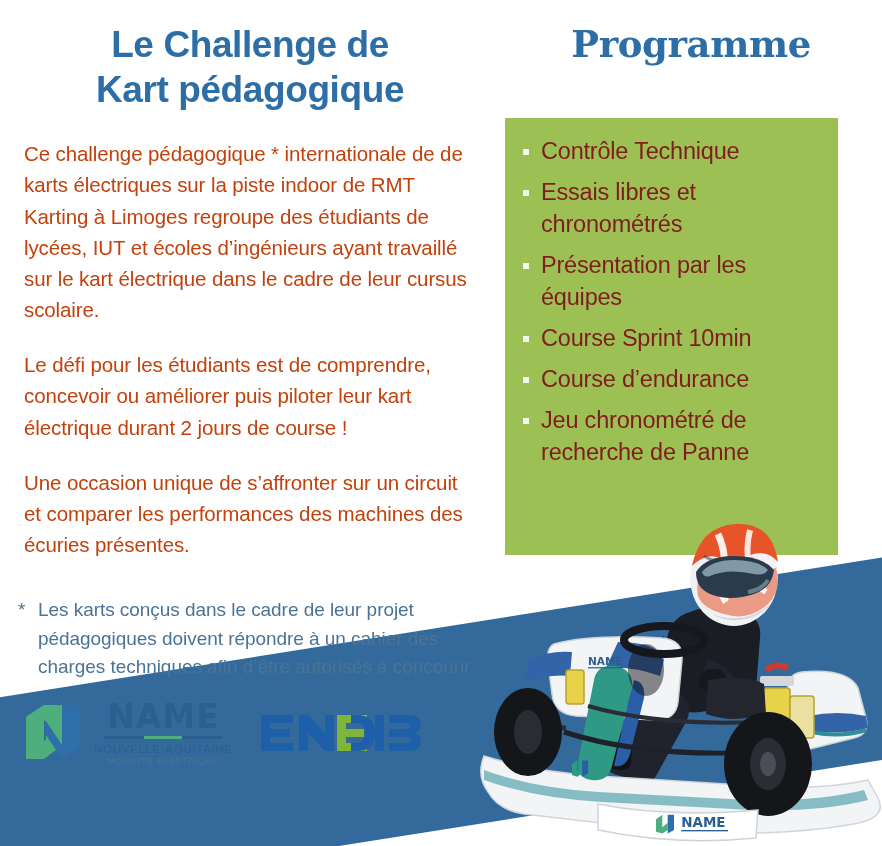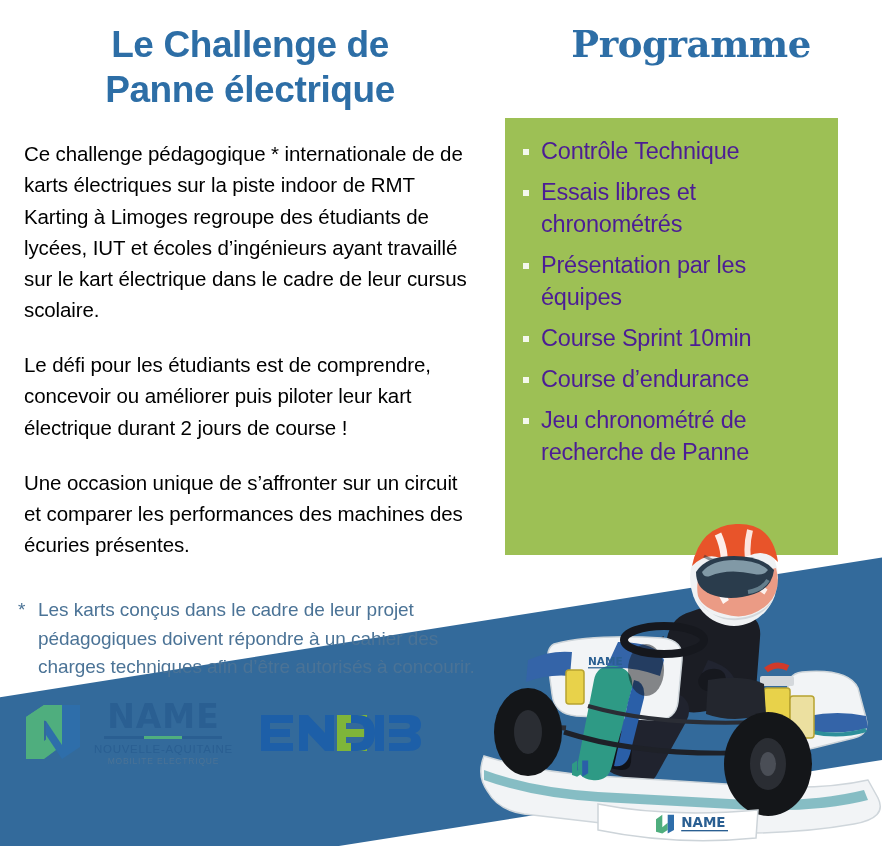--- a/index.html
+++ b/index.html
@@ -50,21 +50,21 @@
     letter-spacing: -0.4px;
     color: #2d6ea6;
   }
   .body-block {
     padding: 26px 22px 0 24px;
   }
   .para {
     margin: 0 0 24px 0;
     font-size: 20.5px;
     line-height: 1.52;
-    color: #000000;
+    color: #c2410c;
     letter-spacing: -0.1px;
   }
   .para:last-child { margin-bottom: 8px; }
 
   .footnote {
     display: flex;
     padding: 28px 22px 0 18px;
     color: #4b7396;
   }
   .footnote-star {
@@ -157,21 +157,21 @@
   }
   .prog-list {
     list-style: none;
     margin: 0;
     padding: 18px 12px 0 14px;
   }
   .prog-list li {
     position: relative;
     padding-left: 22px;
     margin-bottom: 9px;
-    color: #4c1d95;
+    color: #7f1d1d;
     font-size: 23.5px;
     line-height: 1.36;
     letter-spacing: -0.2px;
   }
   .prog-list li .bullet {
     position: absolute;
     left: 4px;
     top: 13px;
     width: 6px;
     height: 6px;
@@ -192,21 +192,21 @@
 <body>
 
 <div id="poster">
 
   <div class="blue-band"></div>
 
   <div class="left-col">
 
     <h1 class="main-title">
       <span>Le Challenge de</span><br>
-      <span>Panne électrique</span>
+      <span>Kart pédagogique</span>
     </h1>
 
     <div class="body-block">
       <p class="para">Ce challenge pédagogique * internationale de de karts électriques sur la piste indoor de RMT Karting à Limoges regroupe des étudiants de lycées, IUT et écoles d’ingénieurs ayant travaillé sur le kart électrique dans le cadre de leur cursus scolaire.</p>
       <p class="para">Le défi pour les étudiants est de comprendre, concevoir ou améliorer puis piloter leur kart électrique durant 2 jours de course !</p>
       <p class="para">Une occasion unique de s’affronter sur un circuit et comparer les performances des machines des écuries présentes.</p>
     </div>
 
     <div class="footnote">
       <span class="footnote-star">*</span>

